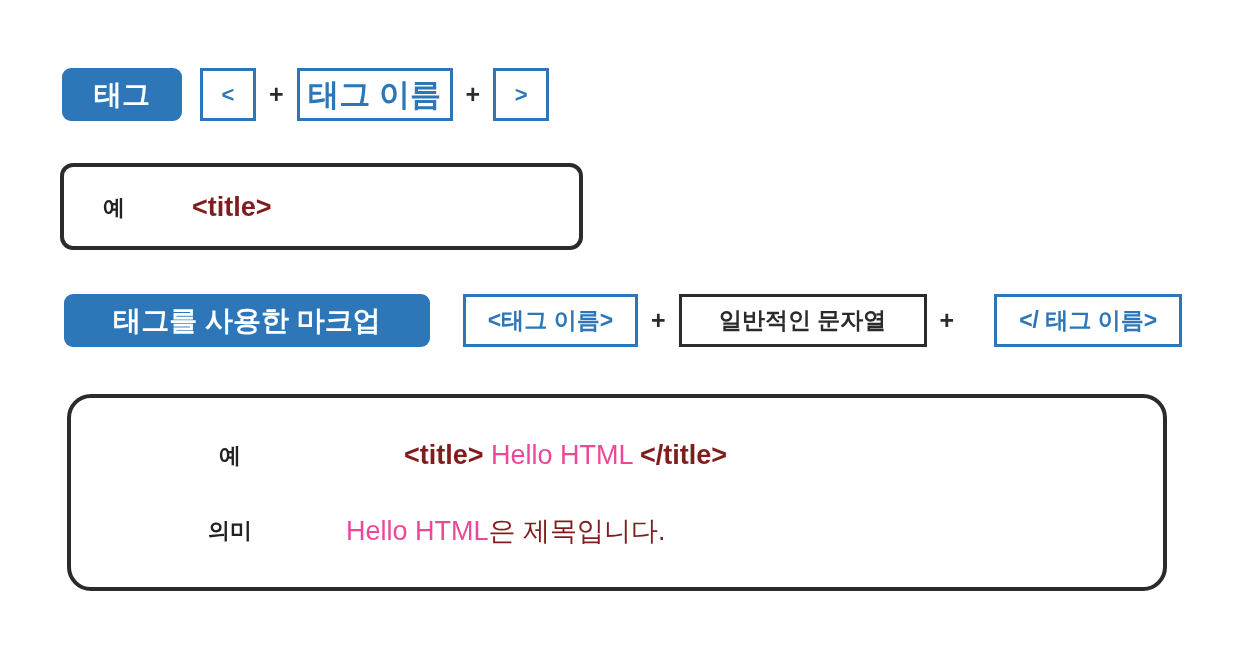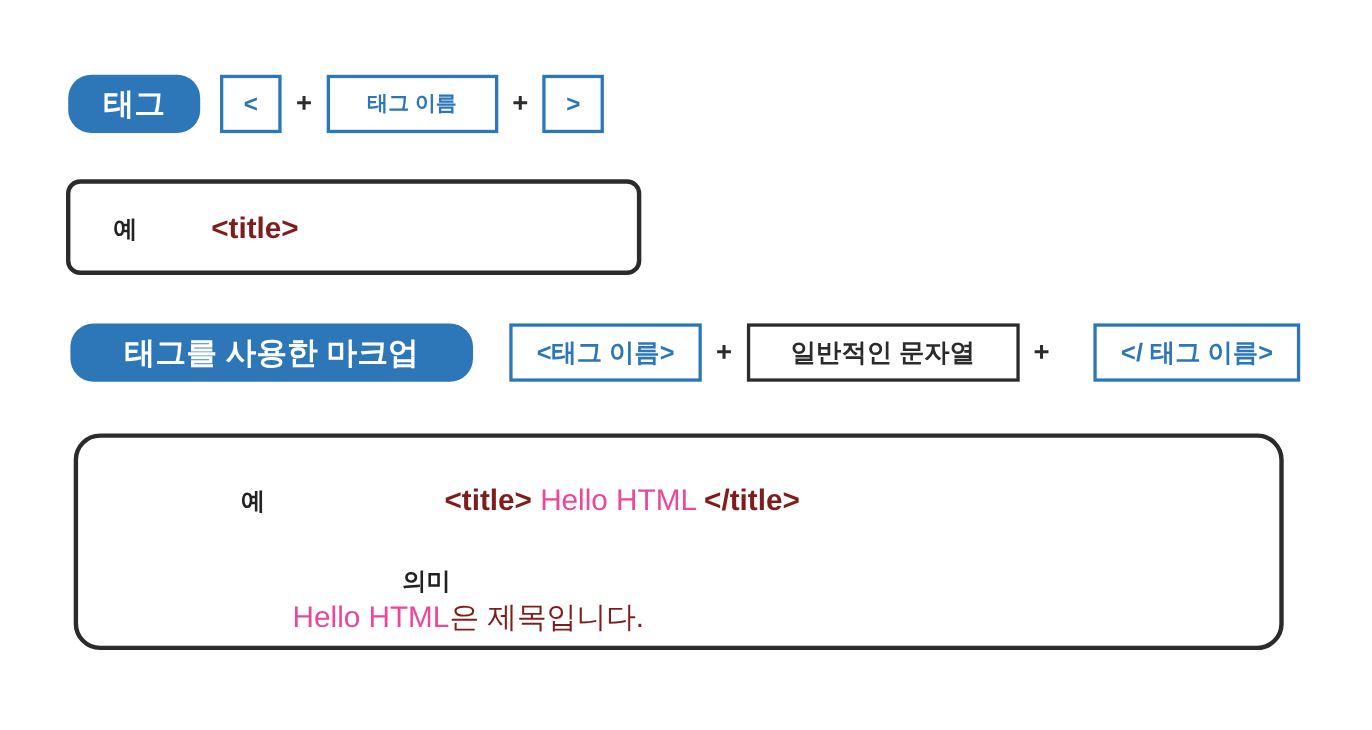--- a/index.html
+++ b/index.html
@@ -28,21 +28,21 @@
     align-items: center;
     justify-content: center;
     white-space: nowrap;
     line-height: 1;
   }
 
   
   .chip-solid {
     background: #2d77b8;
     color: #ffffff;
-    border-radius: 21px;
+    border-radius: 9px;
     font-weight: bold;
   }
 
   
   .chip-blue {
     background: #ffffff;
     color: #2d77b8;
     border: 3px solid #2d77b8;
     font-weight: bold;
   }
@@ -105,21 +105,21 @@
   </div>
 
   <div style="width:18px;"></div>
 
   <div class="chip chip-blue" style="width:56px; height:53px; font-size:22px;">
     <span>&lt;</span>
   </div>
 
   <span class="plus">+</span>
 
-  <div class="chip chip-blue" style="width:156px; height:53px; font-size:19px;">
+  <div class="chip chip-blue" style="width:156px; height:53px; font-size:31px;">
     <span>태그 이름</span>
   </div>
 
   <span class="plus">+</span>
 
   <div class="chip chip-blue" style="width:56px; height:53px; font-size:22px;">
     <span>&gt;</span>
   </div>
 </div>
 
@@ -157,18 +157,18 @@
 
 <div class="panel panel-lg" style="left:67px; top:394px; width:1100px; height:197px;"></div>
 
 <div class="panel-row" style="left:190px; top:440px;">
   <div class="panel-label" style="width:80px;">예</div>
   <div class="panel-value" style="margin-left:134px;">
     <span class="t-blue">&lt;title&gt;</span><span class="t-dark v-norm"> Hello HTML </span><span class="t-blue">&lt;/title&gt;</span>
   </div>
 </div>
 
-<div class="panel-row" style="left:190px; top:513px;flex-direction:column;">
+<div class="panel-row" style="left:190px; top:513px;">
   <div class="panel-label" style="width:80px;">의미</div>
   <div class="panel-value" style="margin-left:76px;">
     <span class="t-dark v-norm">Hello HTML</span><span class="t-blue v-norm">은 제목입니다.</span>
   </div>
 </div>
 
 </body></html>

